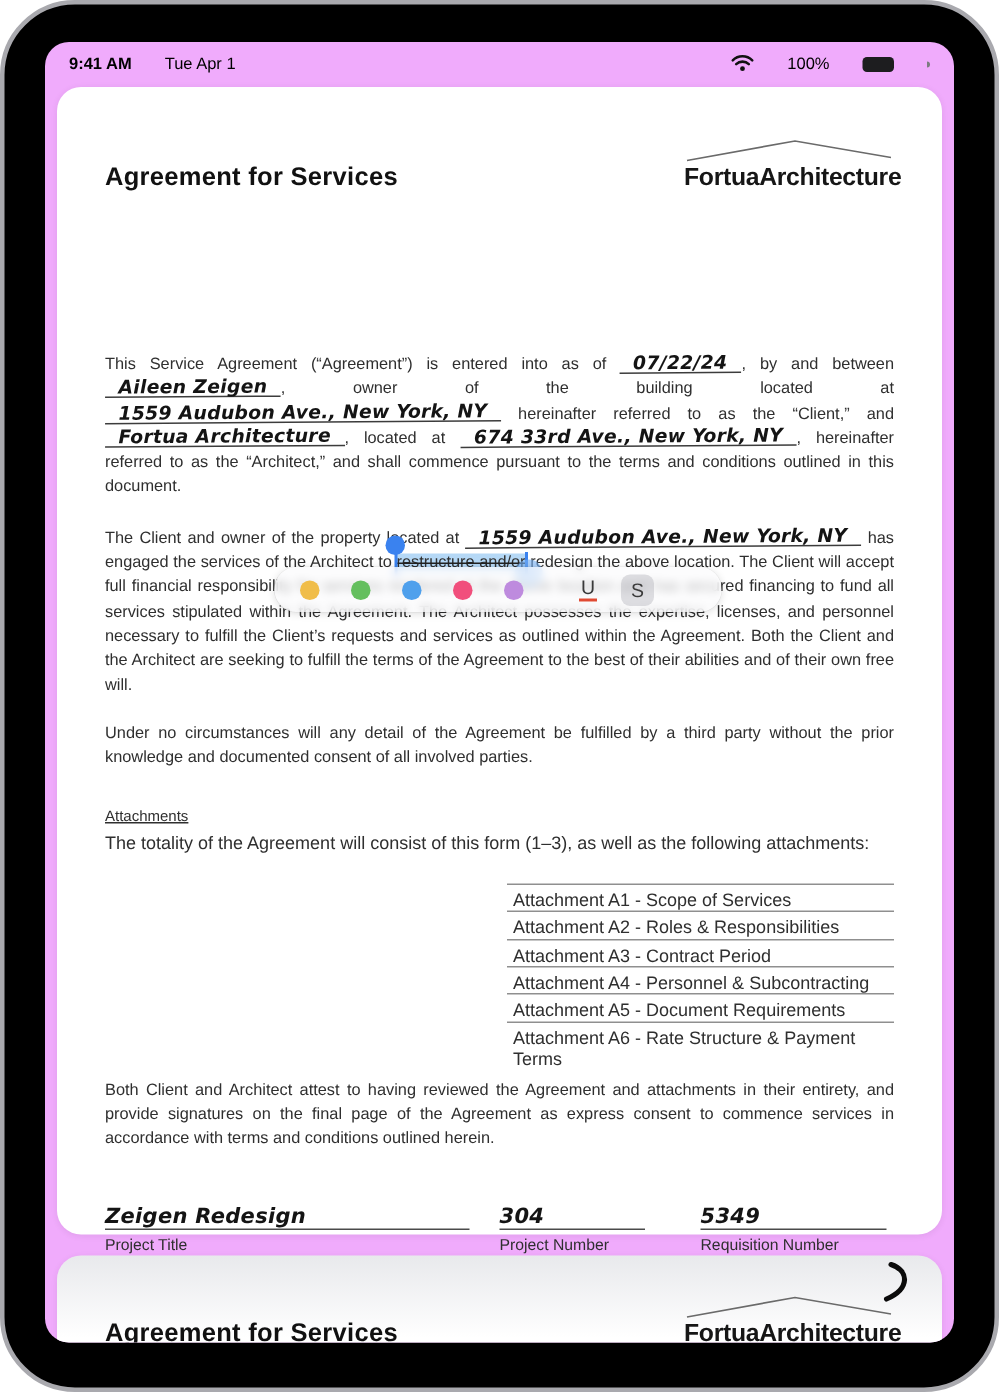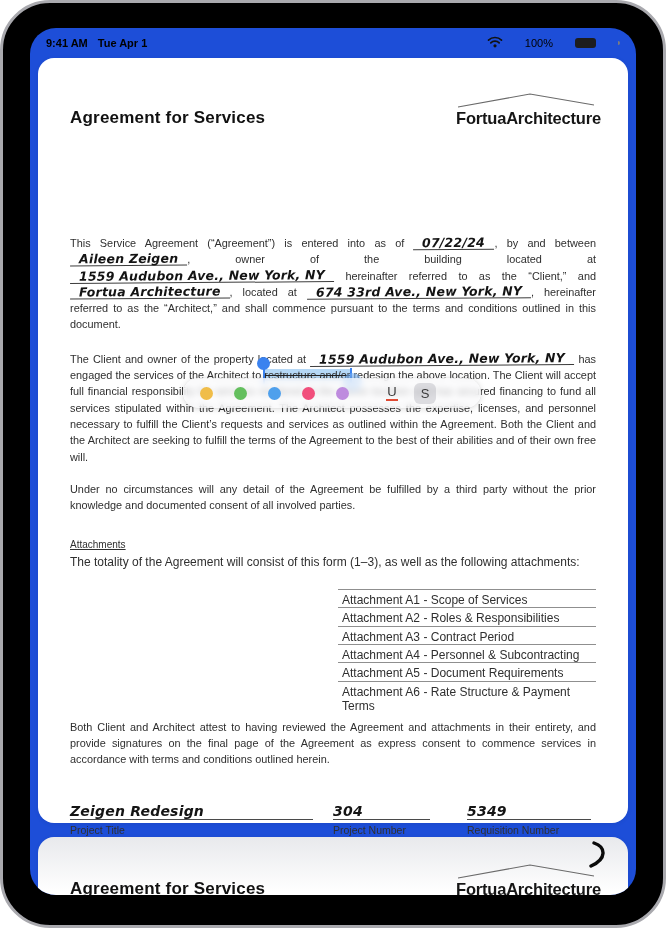--- a/index.html
+++ b/index.html
@@ -1,27 +1,27 @@
 <!DOCTYPE html>
 <html><head>
 <meta charset="utf-8">
 <style>
   * { margin:0; padding:0; box-sizing:border-box; }
   html,body { background:#ffffff; }
   body { width:666px; height:928px; position:relative; font-family:"Liberation Sans", sans-serif; }
 
   
   .device { position:absolute; inset:0; background:#000; border-radius:50px; border:3px solid #a9a9ae; overflow:hidden; }
-  .screen { position:absolute; left:27px; right:27px; top:25px; bottom:30px; background:#1d4ed8; border-radius:26px; overflow:hidden; }
+  .screen { position:absolute; left:27px; right:27px; top:25px; bottom:30px; background:#f0abfc; border-radius:16px; overflow:hidden; }
 
   
   .statusbar { height:26px; display:flex; align-items:center; justify-content:space-between; padding:4px 16px 0 16px; font-size:11px; color:#000; }
   .sb-left { display:flex; gap:10px; }
   .sb-time { font-weight:700; }
-  .sb-date { font-weight:700; }
+  .sb-date { font-weight:400;margin-left:12px; }
   .sb-right { display:flex; align-items:center; gap:22px; }
   .battery { width:21px; height:10.5px; background:#1d1d1f; border-radius:3px; position:relative; }
   .battery-nub { width:2px; height:4px; background:#7c7c80; border-radius:0 2px 2px 0; }
 
   
   .page { background:#fff; border-radius:16px; margin:0 8px; position:relative;
           box-shadow:0 1px 5px rgba(0,0,0,0.07); }
   .page1 { margin-top:4px; height:765px; padding:0 32px; overflow:visible; }
   .page2 { margin-top:14px; height:150px; padding:0 32px;
            background:linear-gradient(#e8e9ec, #ffffff 55px); }

